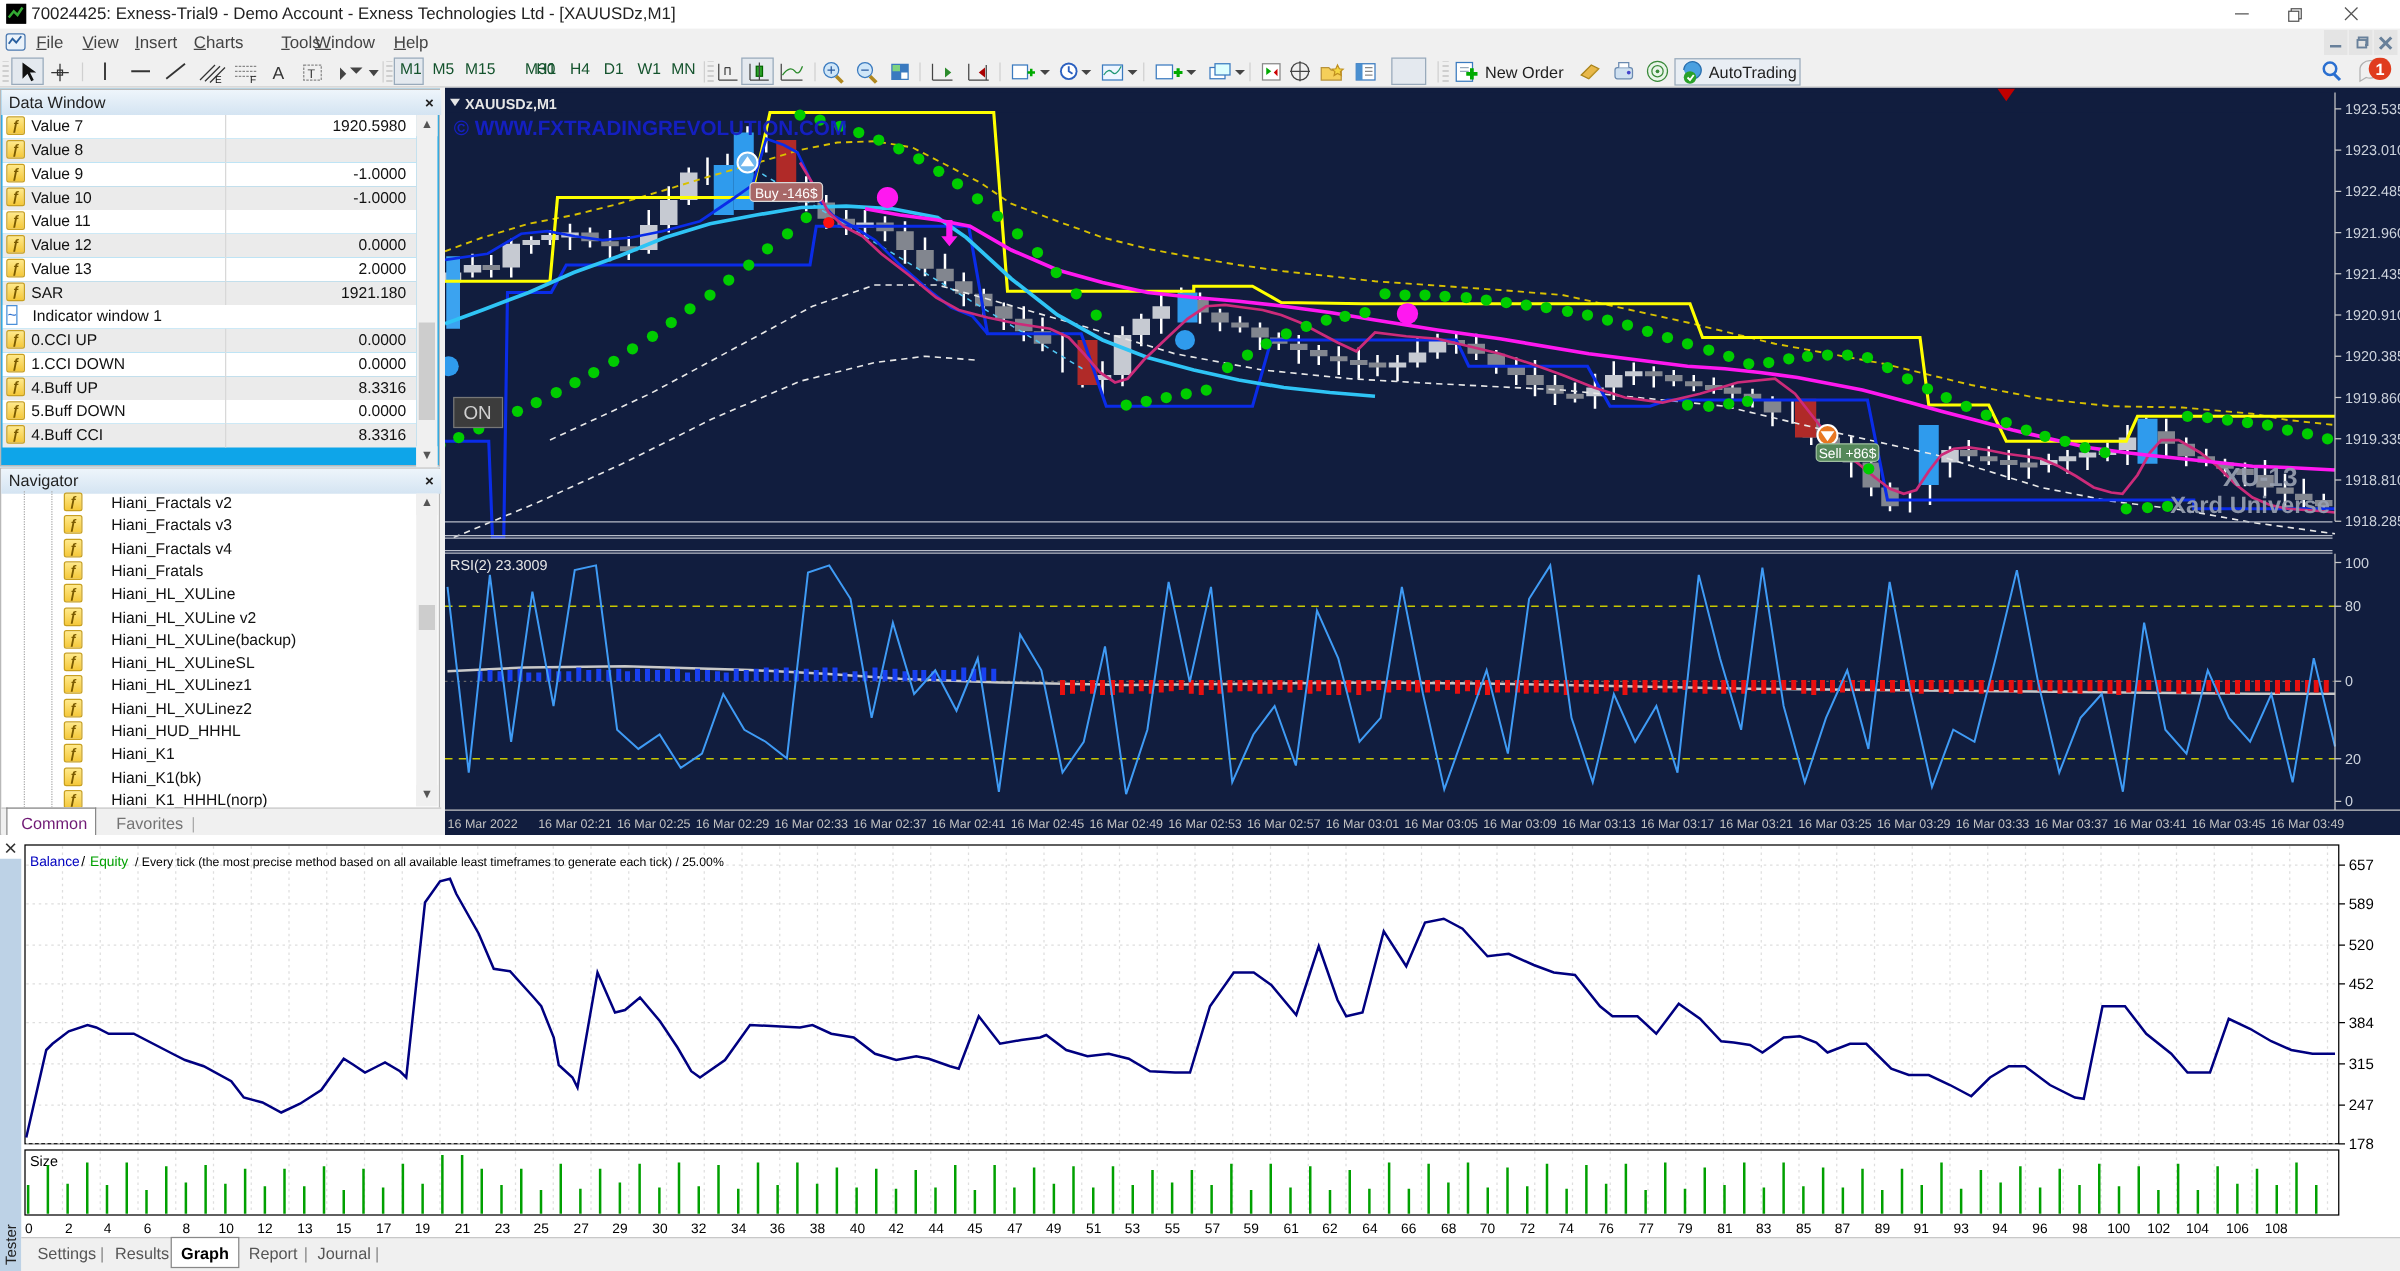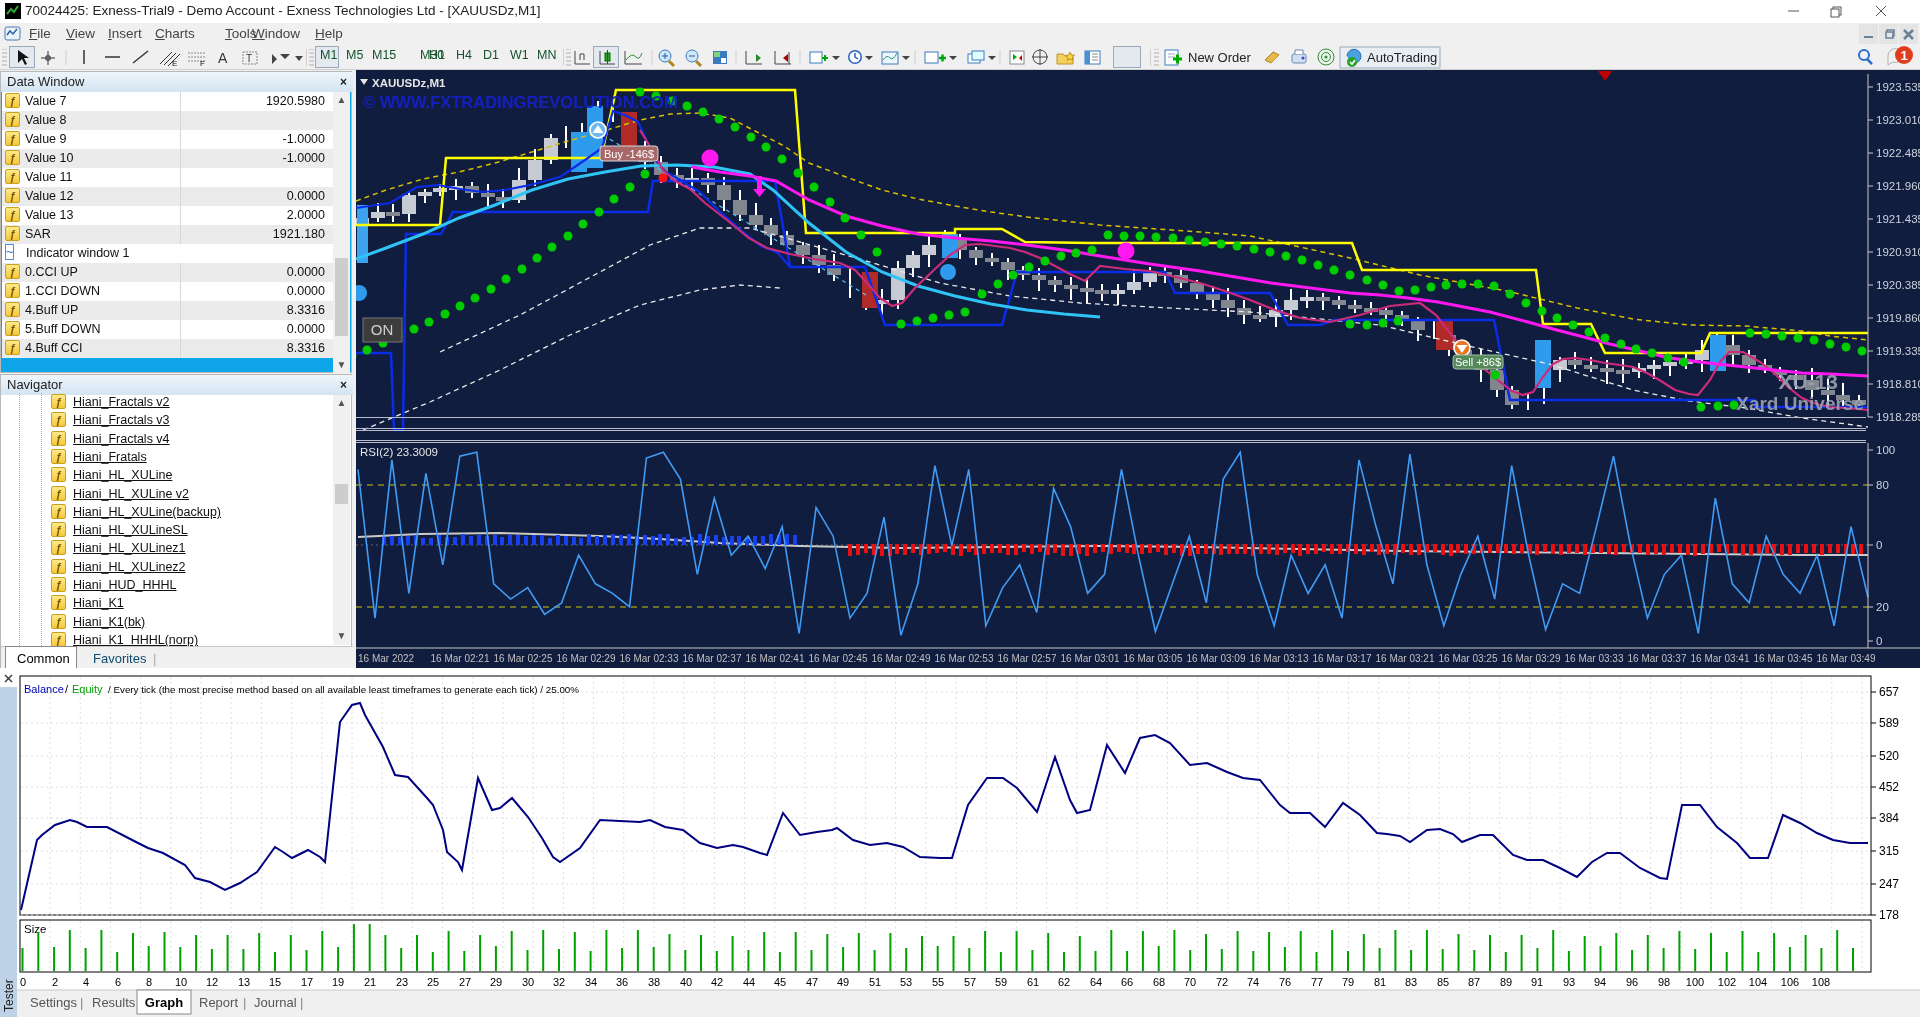--- a/index.html
+++ b/index.html
@@ -18,21 +18,21 @@
 .dwrow { position:absolute; left:1px; width:331px; height:19px; font-size:12.5px; color:#111; }
 .dwi { position:absolute; left:3px; top:1px; }
 .fico { display:inline-block; width:15px; height:15px; background:linear-gradient(#ffe98a,#f5c83a); border:1px solid #c8a020; border-radius:2px; font-size:11px; font-style:italic; font-weight:bold; color:#7a5a00; text-align:center; line-height:14px; }
 .dwname { position:absolute; left:23px; top:2px; }
 .dwsep { position:absolute; left:178px; top:0; width:1px; height:19px; background:#d8d8d8; }
 .dwval { position:absolute; right:8px; top:2px; }
 .dwsb { position:absolute; right:1px; top:20px; width:17px; height:281px; background:#f0f0f0; }
 .navpanel { position:absolute; left:0; top:374px; width:352px; height:294px; background:#fff; border:1px solid #b8b8b8; }
 .navrow { position:absolute; left:0; width:330px; height:18px; font-size:12.5px; color:#111; }
 .navrow .fico { position:absolute; top:1px; }
-.navname { position:absolute; left:72px; top:2px;text-decoration:underline; }
+.navname { position:absolute; left:88px; top:2px; }
 .navtabs { position:absolute; left:0; top:271px; width:352px; height:23px; background:#f0f0f0; border-top:1px solid #c8c8c8; font-size:13px; }
 .sbbtn { position:absolute; width:17px; height:17px; background:#f0f0f0; color:#555; font-size:10px; text-align:center; line-height:16px; }
 .sbthumb { position:absolute; width:13px; background:#cdcdcd; left:2px; }
 svg text { font-family:"Liberation Sans",sans-serif; }
 </style></head>
 <body>
 <div class="titlebar">
  <div class="ticon"><svg width="16" height="16">
         <rect width="16" height="16" fill="#000"></rect>
         <path d="M2 11 l4 -5 3 3 4 -6" stroke="#3a3" stroke-width="2" fill="none"></path>
@@ -415,22 +415,22 @@
       <span class="fico" style="left:50px">ƒ</span>
       <span class="navname">Hiani_K1_HHHL(norp)</span>
     </div>
  <div class="dwsb" style="top:20px;height:250px">
   <div class="sbbtn" style="top:0">▲</div>
   <div class="sbbtn" style="top:233px">▼</div>
   <div class="sbthumb" style="top:89px;height:20px"></div>
  </div>
  <div class="navtabs">
   <div style="position:absolute;left:4px;top:-1px;width:72px;height:24px;background:#fff;border:1px solid #888;border-bottom:none;"></div>
-  <span style="position:absolute;left:16px;top:4px;color:#000000">Common</span>
-  <span style="position:absolute;left:92px;top:4px;color:#0c4a6e">Favorites</span>
+  <span style="position:absolute;left:16px;top:4px;color:#701a75">Common</span>
+  <span style="position:absolute;left:92px;top:4px;color:#737373">Favorites</span>
   <span style="position:absolute;left:152px;top:4px;color:#aaa">|</span>
  </div>
 </div>
 
 <svg width="1564" height="600" viewBox="356 70 1564 600" style="position:absolute;left:356px;top:70px" font-family="Liberation Sans, sans-serif">
 <rect x="356" y="70" width="1564" height="600" fill="#111d3e"></rect>
 <rect x="356" y="74" width="1512" height="16" fill="#111d3e"></rect>
 <path d="M360 79 l8 0 l-4 6 z" fill="#e6e6e6"></path>
 <text x="372" y="87" font-size="11.5" fill="#e6e6e6" font-weight="bold">XAUUSDz,M1</text>
 <g>

